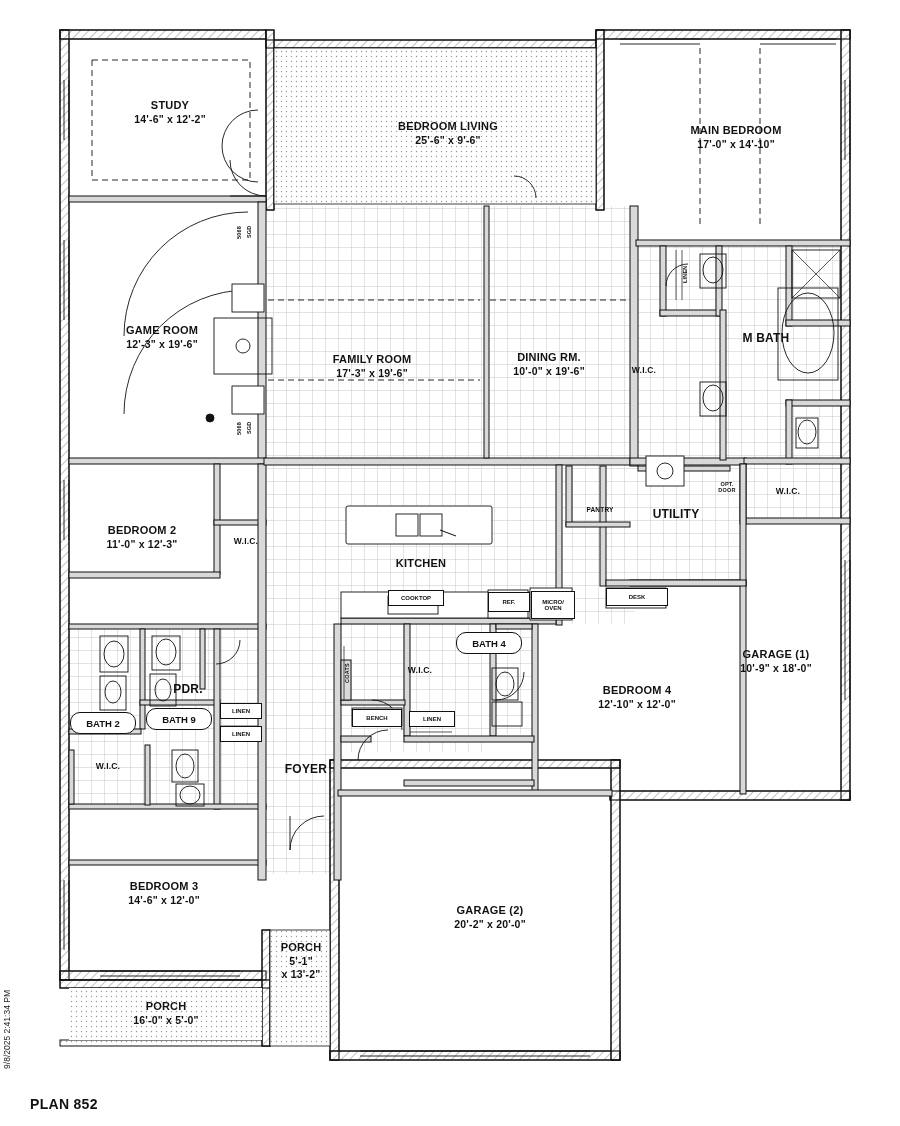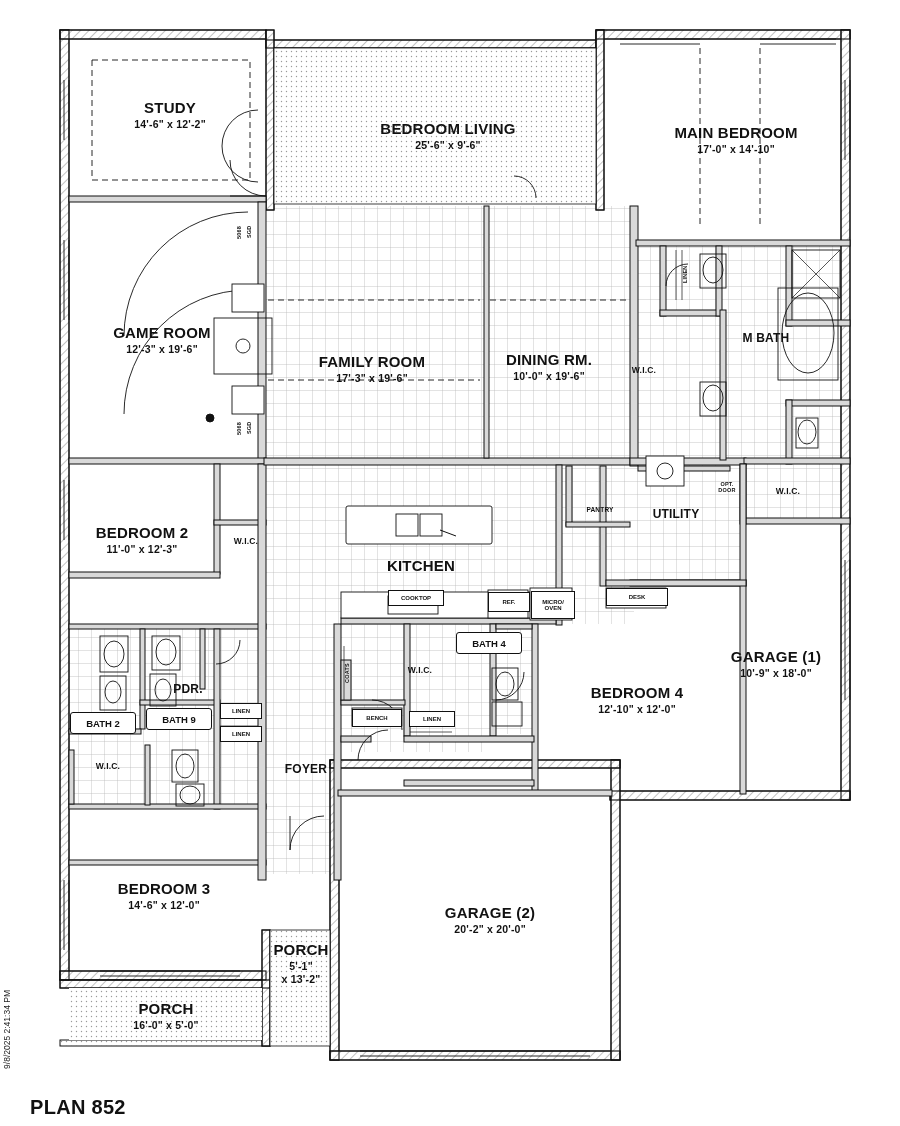--- a/index.html
+++ b/index.html
@@ -1,32 +1,32 @@
 <!DOCTYPE html>
 <html><head>
 <meta charset="utf-8">
 <style>
   html,body{margin:0;padding:0;background:#ffffff;}
   body{width:900px;height:1126px;position:relative;font-family:"Liberation Sans",sans-serif;color:#111;overflow:hidden;}
   #plan{position:absolute;left:0;top:0;width:900px;height:1126px;}
 
   .lbl{position:absolute;text-align:center;line-height:1.25;letter-spacing:.2px;}
-  .r-name{font-size:15px;font-weight:bold;}
+  .r-name{font-size:11px;font-weight:bold;}
   .r-dim{font-size:10.5px;font-weight:bold;}
   .sm{font-size:12px;font-weight:bold;}
   .xs{font-size:6.5px;font-weight:bold;}
   .tiny{font-size:5.5px;font-weight:bold;}
 
-  .pill{position:absolute;border:1.2px solid #111;border-radius:3px;background:#fff;
+  .pill{position:absolute;border:1.2px solid #111;border-radius:10px;background:#fff;
         font-size:9.5px;font-weight:bold;display:flex;align-items:center;justify-content:center;}
 
   .boxlbl{position:absolute;border:1px solid #111;background:#fff;
           font-size:6px;font-weight:bold;display:flex;align-items:center;justify-content:center;text-align:center;line-height:1.05;}
 
-  #planTitle{position:absolute;left:30px;top:1096px;font-size:20px;font-weight:bold;letter-spacing:.3px;}
+  #planTitle{position:absolute;left:30px;top:1096px;font-size:14px;font-weight:bold;letter-spacing:.3px;}
   #stamp{position:absolute;left:2px;top:990px;font-size:8.5px;
          transform-origin:left top;transform:rotate(-90deg) translate(-100%,0);white-space:nowrap;color:#222;}
   .vert{writing-mode:vertical-rl;transform:rotate(180deg);}
 </style>
 </head>
 <body>
 
 <svg id="plan" viewBox="0 0 900 1126">
   <defs>
     <pattern id="tile" width="13" height="13" patternUnits="userSpaceOnUse">

